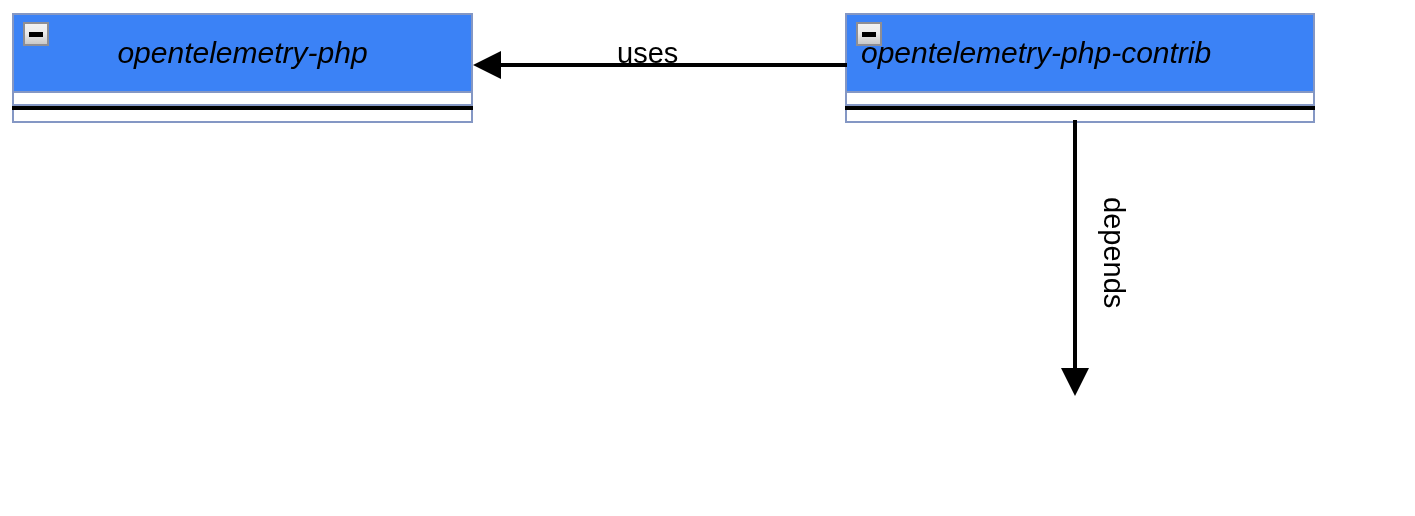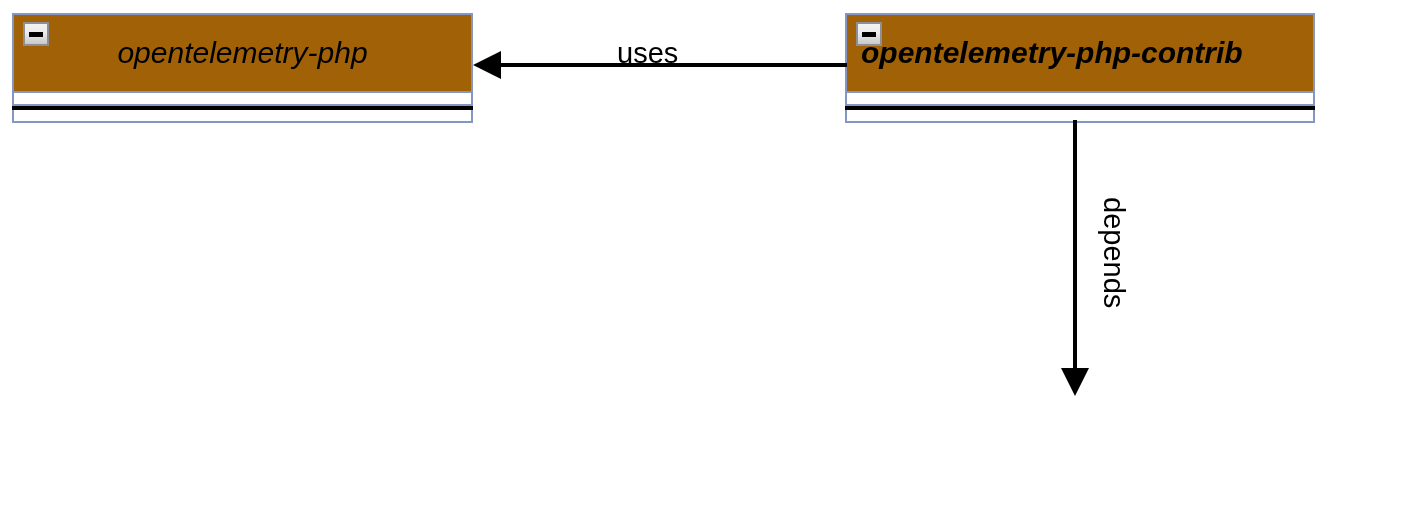--- a/index.html
+++ b/index.html
@@ -20,21 +20,21 @@
   }
 
   
   .uml-node {
     position: absolute;
     box-sizing: border-box;
   }
   .node-header {
     position: relative;
     box-sizing: border-box;
-    background: #a16207;
+    background: #3b82f6;
     border: 2px solid #8497c4;
     height: 80px;
     display: flex;
     align-items: center;
     overflow: visible;
   }
   .node-title {
     font-family: "Liberation Sans", sans-serif;
     font-style: italic;
     font-size: 30px;
@@ -138,21 +138,21 @@
       <span class="collapse-icon">
         <span class="bar"></span>
       </span>
       <span class="node-title">opentelemetry-php</span>
     </div>
     <div class="node-compartment"></div>
     <div class="node-rule"></div>
     <div class="node-compartment"></div>
   </div>
 
-  <div class="uml-node" style="left:845px; top:13px; width:470px;font-weight:bold;">
+  <div class="uml-node" style="left:845px; top:13px; width:470px;">
     <div class="node-header">
       <span class="collapse-icon">
         <span class="bar"></span>
       </span>
       <span class="node-title offset-left">opentelemetry-php-contrib</span>
     </div>
     <div class="node-compartment"></div>
     <div class="node-rule"></div>
     <div class="node-compartment"></div>
   </div>

